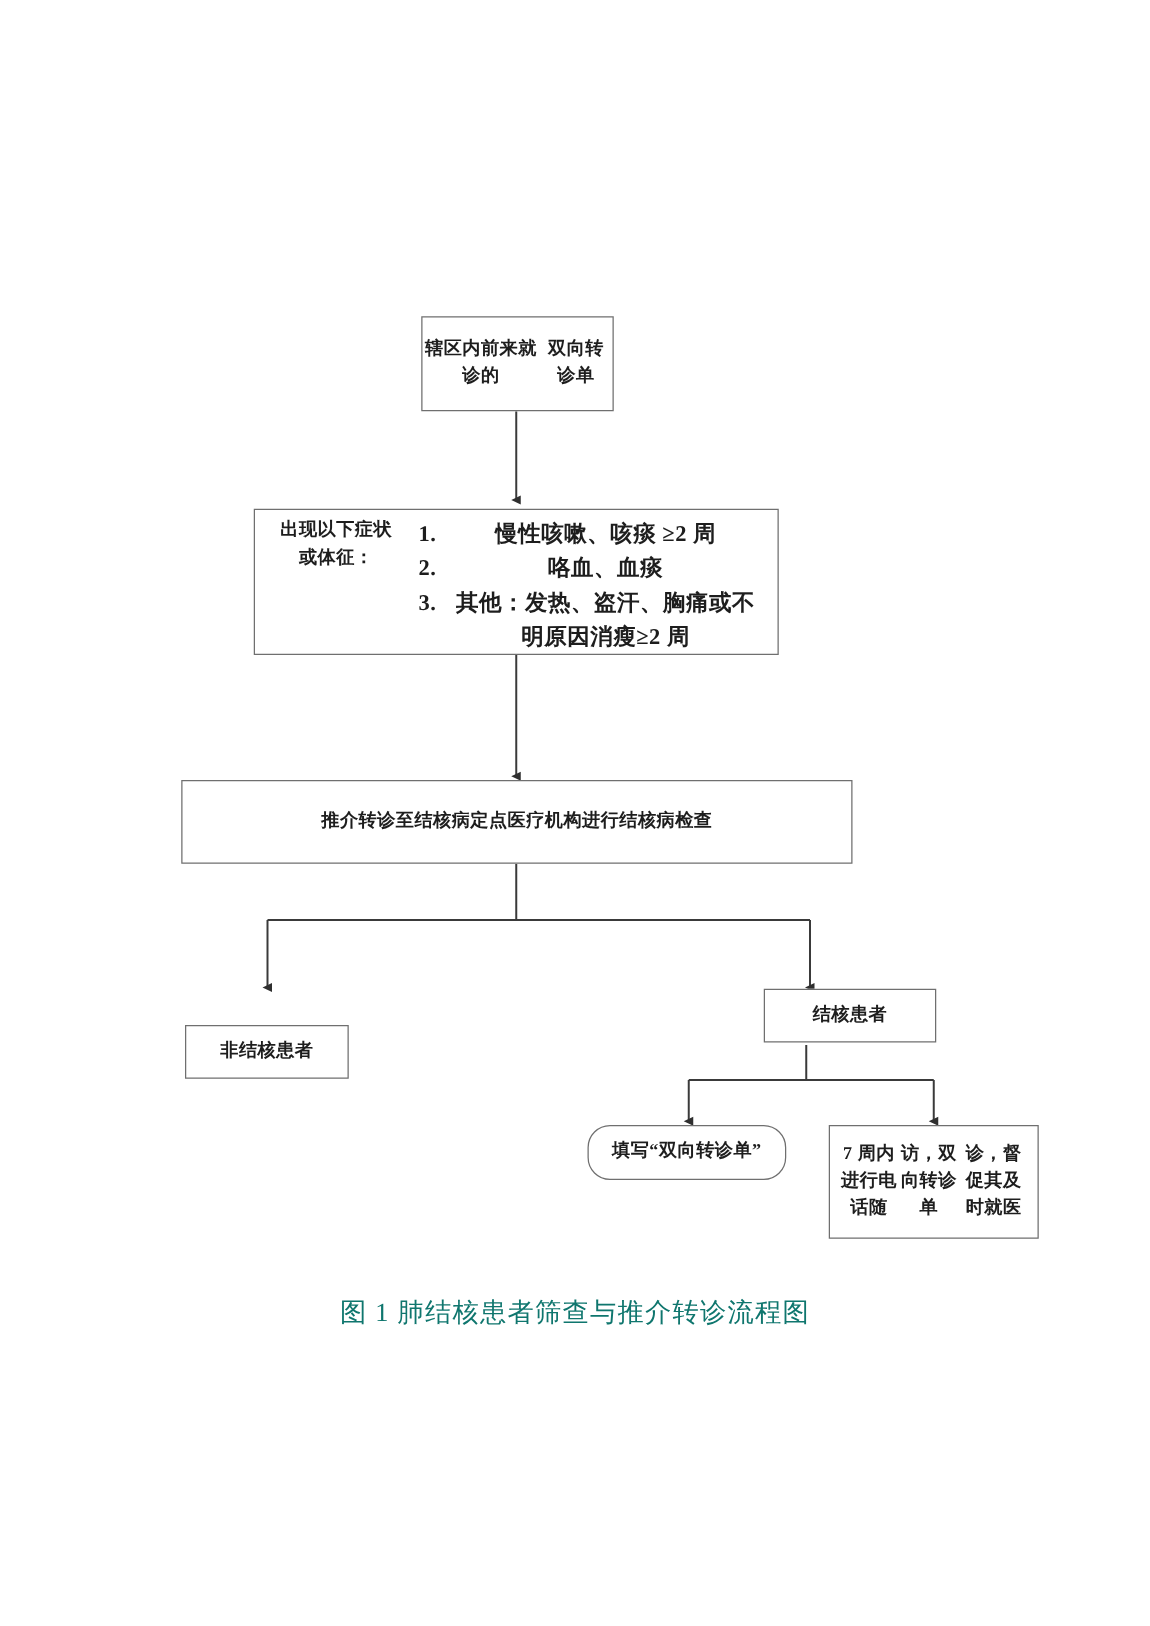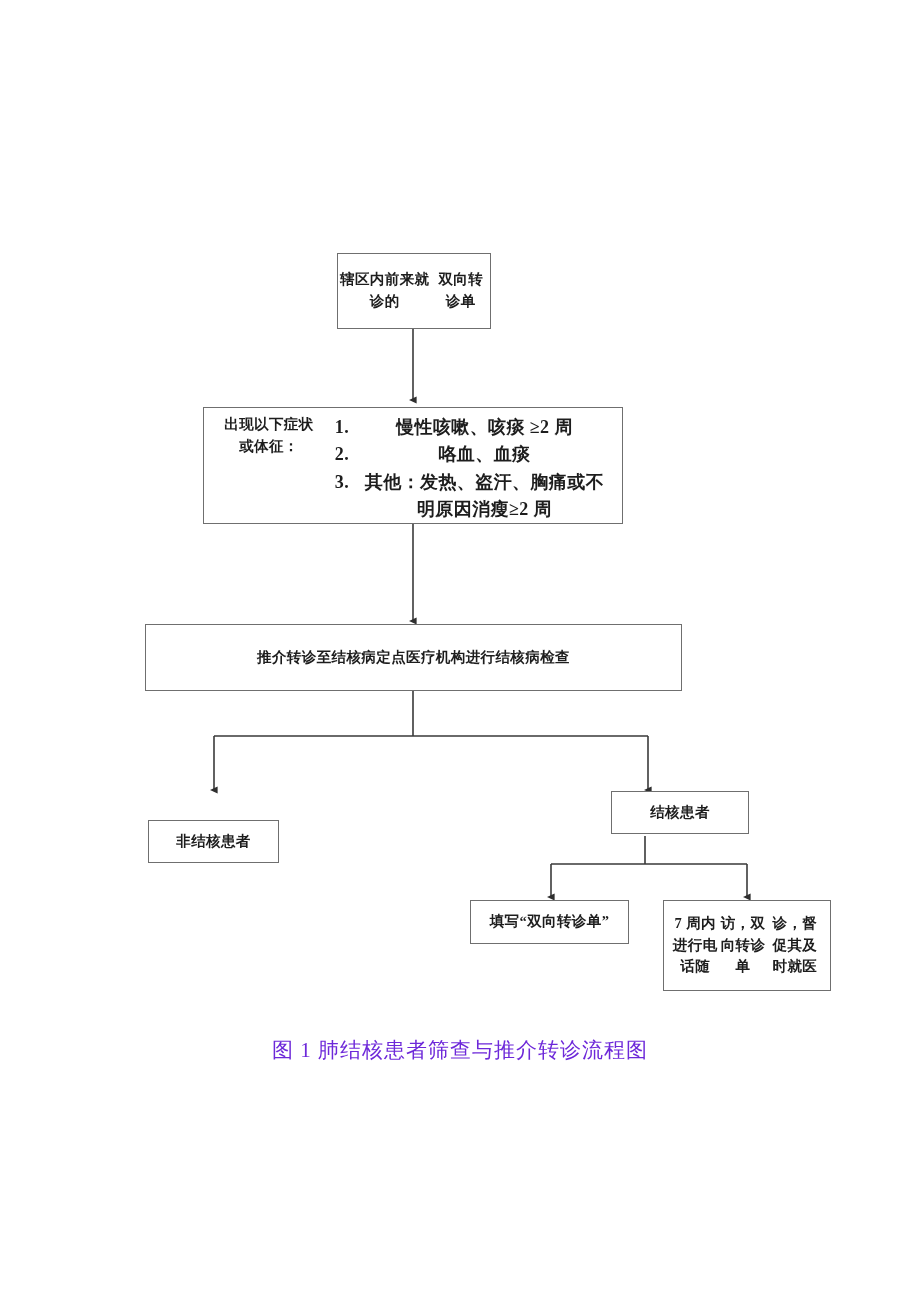--- a/index.html
+++ b/index.html
@@ -73,37 +73,37 @@
   #node-referral {
     left: 145px; top: 624px; width: 537px; height: 67px;
   }
   #node-nontb {
     left: 148px; top: 820px; width: 131px; height: 43px;
   }
   #node-tb {
     left: 568px; top: 791px; width: 138px; height: 43px; margin-left: 43px;
   }
   #node-form {
-    left: 470px; top: 900px; width: 159px; height: 44px;
+    left: 470px; top: 900px; width: 159px; height: 44px; border-radius: 18px;
   }
   #node-followup {
     left: 663px; top: 900px; width: 168px; height: 91px;
     line-height: 1.62;
     padding: 2px 6px;
   }
   .caption {
     position: absolute;
     left: 0;
     top: 1036px;
     width: 920px;
     text-align: center;
     font-family: "Liberation Serif", "DejaVu Serif", serif;
     font-size: 21px;
     font-weight: 400;
-    color: #6d28d9;
+    color: #0f766e;
     letter-spacing: 1px;
   }
   .line {
     line-height: 1.5;
   }
 </style>
 </head>
 <body>
 
 <div id="page">

